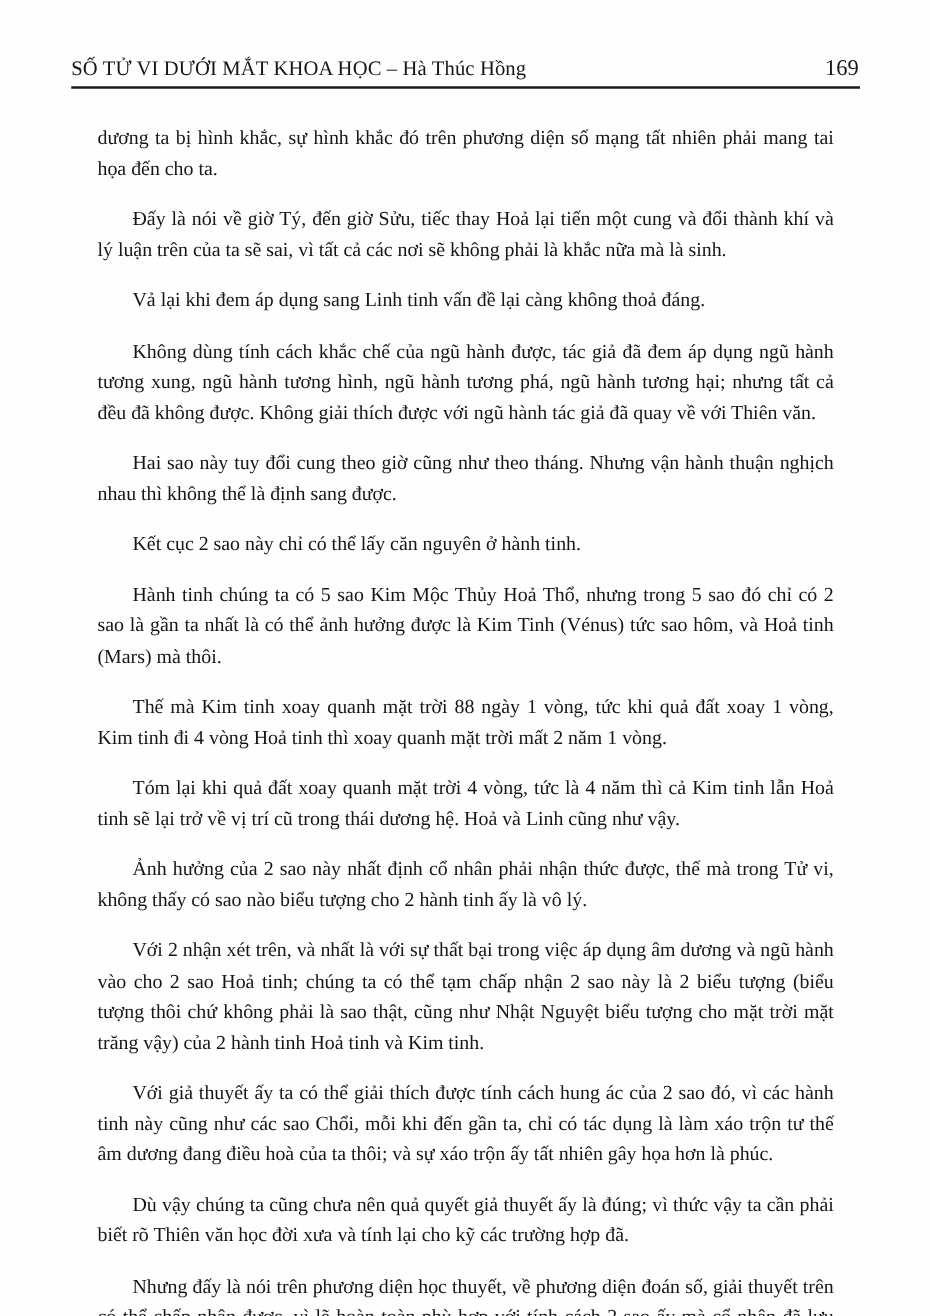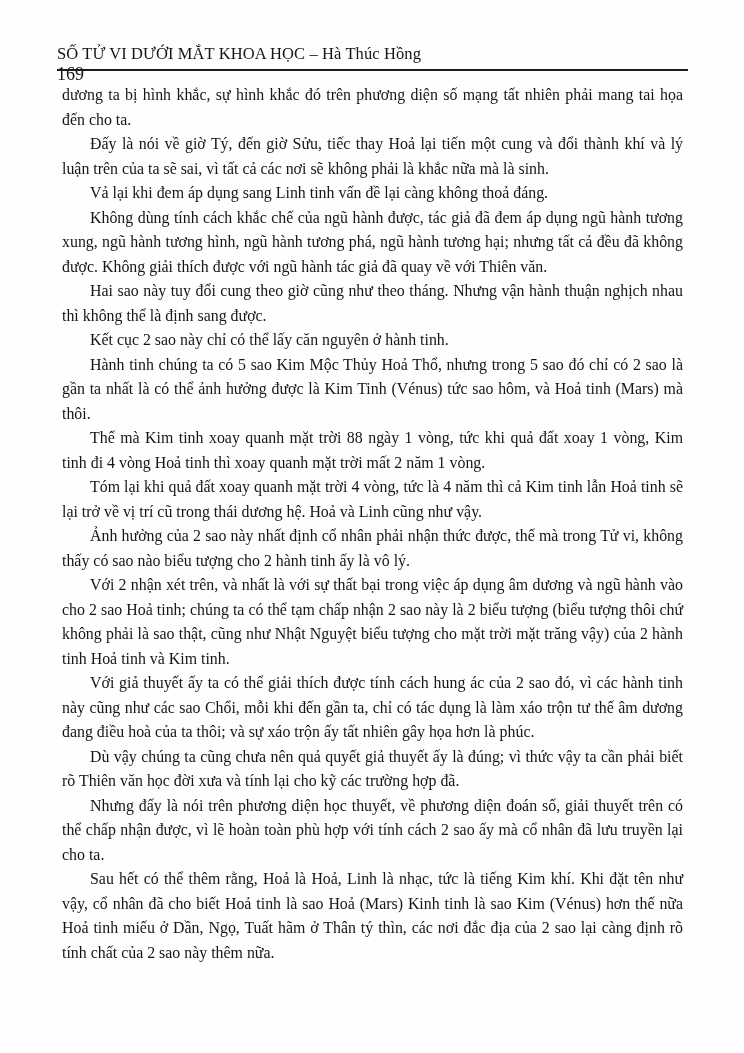--- a/index.html
+++ b/index.html
@@ -19,21 +19,20 @@
   .page-header {
     position: absolute;
     left: 57px;
     right: 57px;
     top: 44px;
     display: flex;
     justify-content: space-between;
     align-items: baseline;
     font-size: 16.5px;
     white-space: nowrap;
-    flex-direction: column;
   }
   .header-title { letter-spacing: 0.1px; }
   .page-number { font-size: 18px; }
   .header-rule {
     position: absolute;
     left: 57px;
     right: 56px;
     top: 69px;
     height: 0;
     border: none;
@@ -44,21 +43,21 @@
     position: absolute;
     left: 62px;
     top: 83px;
     width: 621px;
     font-size: 15.9px;
     line-height: 24.5px;
     text-align: justify;
     text-justify: inter-word;
   }
   .para {
-    margin: 0;
+    margin: 16px;
     text-indent: 28px;
     font-family: Liberation Serif, serif;
   }
   .para.no-indent { text-indent: 0; }
 </style>
 </head>
 <body>
 
 <div class="page">
 

